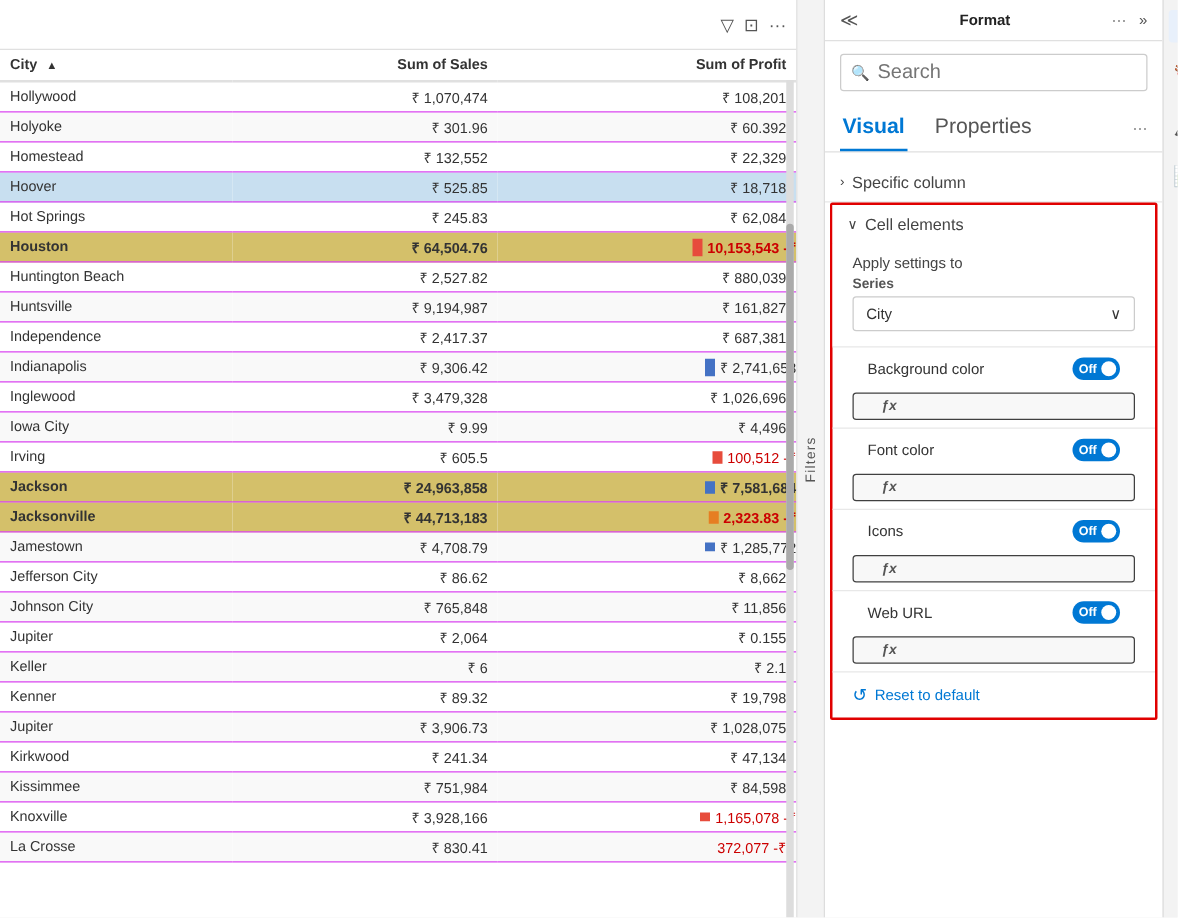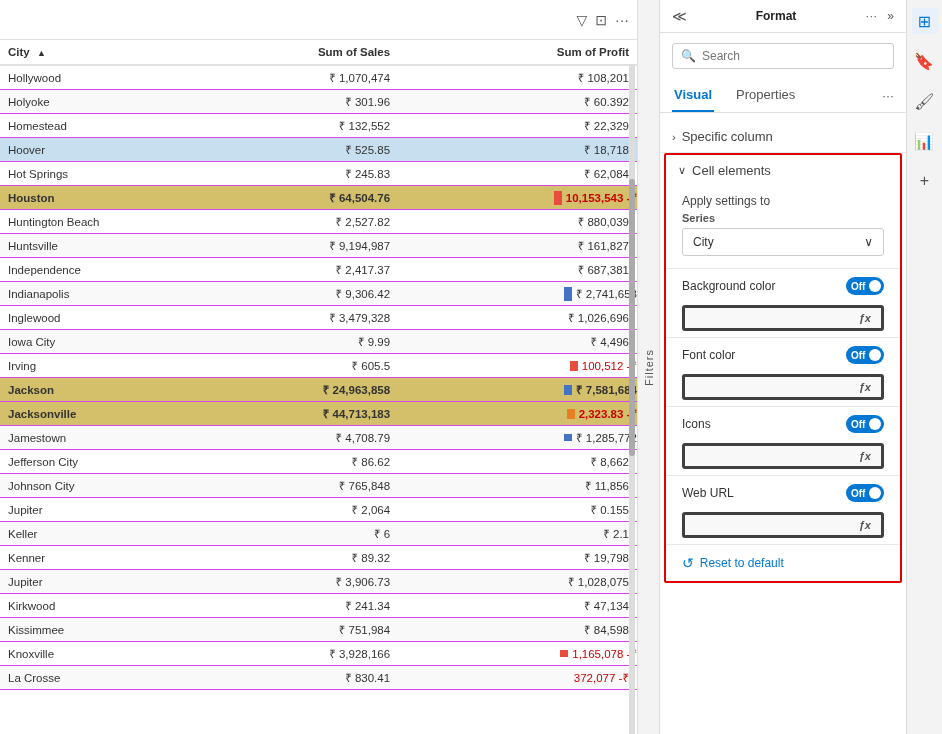--- a/index.html
+++ b/index.html
@@ -186,36 +186,36 @@
       border: 1px solid #ccc;
       border-radius: 3px;
       padding: 5px 8px;
       background: #fff;
       gap: 6px;
     }
 
     .search-box input {
       border: none;
       outline: none;
-      font-size: 12px;
+      font-size: 16px;
       flex: 1;
       color: #ec4899;
     }
 
     .panel-tabs {
       display: flex;
       align-items: center;
       padding: 0 12px;
       border-bottom: 1px solid #e0e0e0;
       gap: 20px;
     }
 
     .tab {
       padding: 8px 2px;
-      font-size: 13px;
+      font-size: 17px;
       color: #555;
       cursor: pointer;
       border-bottom: 2px solid transparent;
     }
 
     .tab.active {
       color: #0078d4;
       border-bottom: 2px solid #0078d4;
       font-weight: 600;
     }
@@ -293,21 +293,21 @@
       font-size: 12px;
       color: #333;
       cursor: pointer;
       background: #fff;
     }
 
     .toggle-row {
       display: flex;
       align-items: center;
       justify-content: space-between;
-      padding: 8px 16px;
+      padding: 8px 28px;
       font-size: 12px;
       color: #444;
     }
 
     .toggle-label {
       font-size: 12px;
       color: #333;
       font-weight: 500;
     }
 
@@ -334,30 +334,30 @@
     }
 
     .toggle-label-text {
       font-size: 10px;
       color: #fff;
       margin-left: 5px;
       font-weight: 600;
     }
 
     .fx-button {
-      border: 3px solid #404040;
+      border: 1px solid #404040;
       border-radius: 3px;
-      padding: 4px 10px;
+      padding: 4px 22px;
       font-size: 11px;
       color: #555;
       cursor: pointer;
       background: #f8f8f8;
       margin: 2px 16px 6px 16px;
       width: calc(100% - 32px);
-      text-align: right;
+      text-align: left;
       font-style: italic;
       font-weight: 600;
     }
 
     .divider {
       border: none;
       border-top: 1px solid #e8e8e8;
       margin: 0;
     }
 

